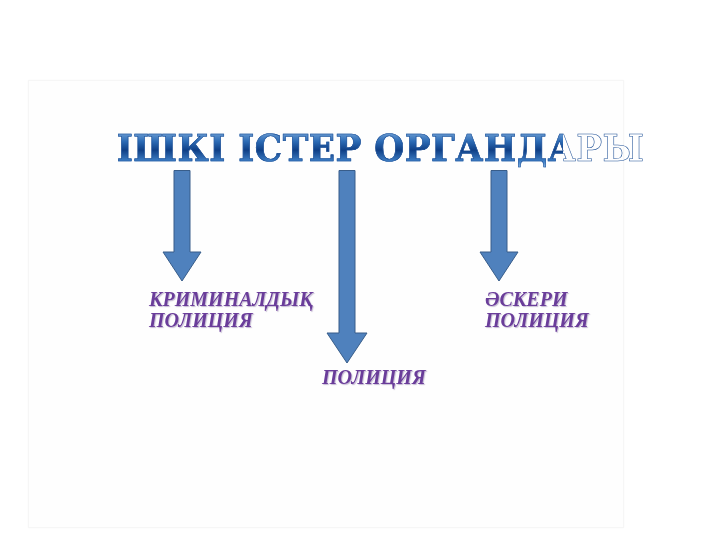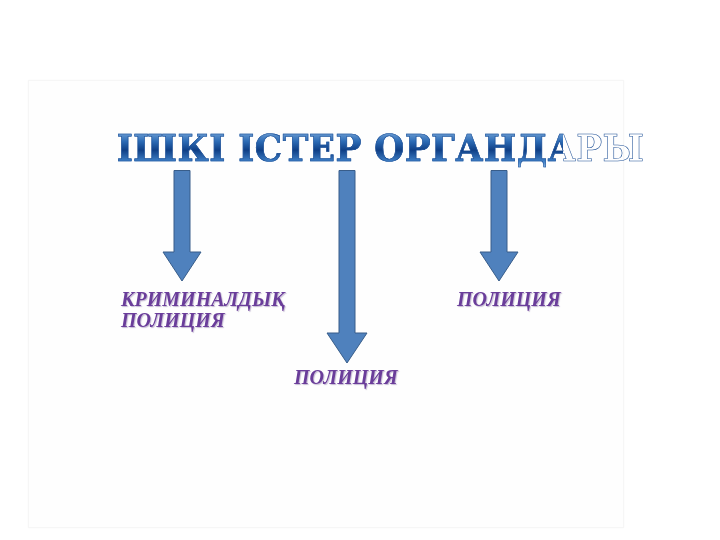--- a/index.html
+++ b/index.html
@@ -54,21 +54,21 @@
       position: absolute;
       font-family: "Liberation Serif", "DejaVu Serif", serif;
       font-weight: bold;
       font-style: italic;
       font-size: 20px;
       line-height: 21px;
       color: #6a3d9a;
       text-shadow: 1px 1px 1px rgba(90,60,130,0.35);
       white-space: nowrap;
     }
-    .label .line { display: block; }
+    .label .line { display: block; margin-left: 28px; }
   </style>
 </head>
 <body>
 
 <div class="stage">
   <div class="panel"></div>
 
   <div class="title">ІШКІ ІСТЕР ОРГАНДАРЫ</div>
 
   <div class="arrow" style="left:162px; top:170px;">
@@ -92,15 +92,16 @@
   <div class="label" style="left:121px; top:289px;">
     <span class="line">КРИМИНАЛДЫҚ</span>
     <span class="line">ПОЛИЦИЯ</span>
   </div>
 
   <div class="label" style="left:294px; top:367px;">
     <span class="line">ПОЛИЦИЯ</span>
   </div>
 
   <div class="label" style="left:457px; top:289px;">
+    <span class="line">ӘСКЕРИ</span>
     <span class="line">ПОЛИЦИЯ</span>
   </div>
 </div>
 
 </body></html>

